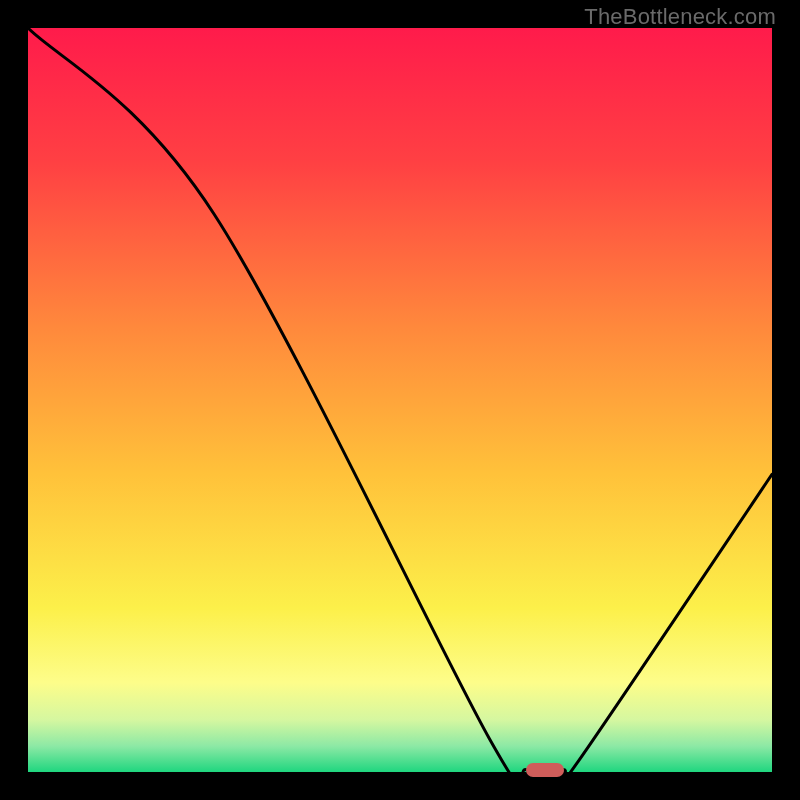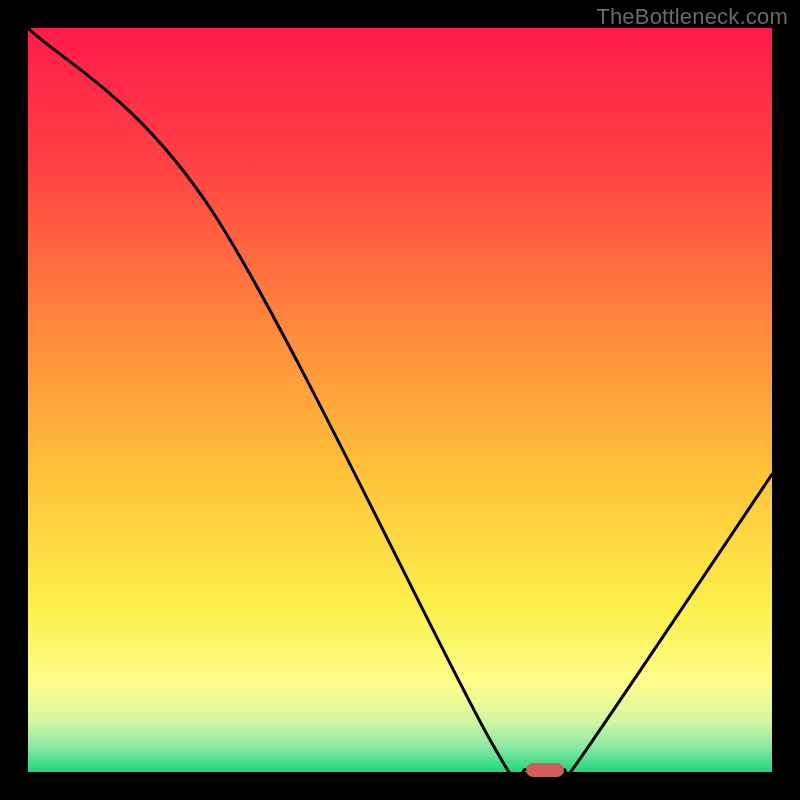--- a/index.html
+++ b/index.html
@@ -13,21 +13,21 @@
   }
   .frame {
     position: relative;
     width: 800px;
     height: 800px;
     background: #000;
   }
   .watermark {
     position: absolute;
     top: 4px;
-    right: 12px;
+    right: 24px;
     font-size: 22px;
     color: #6a6a6a;
     font-weight: 400;
     letter-spacing: 0.2px;
     z-index: 4;
   }
   .plot {
     position: absolute;
     left: 28px;
     top: 28px;

